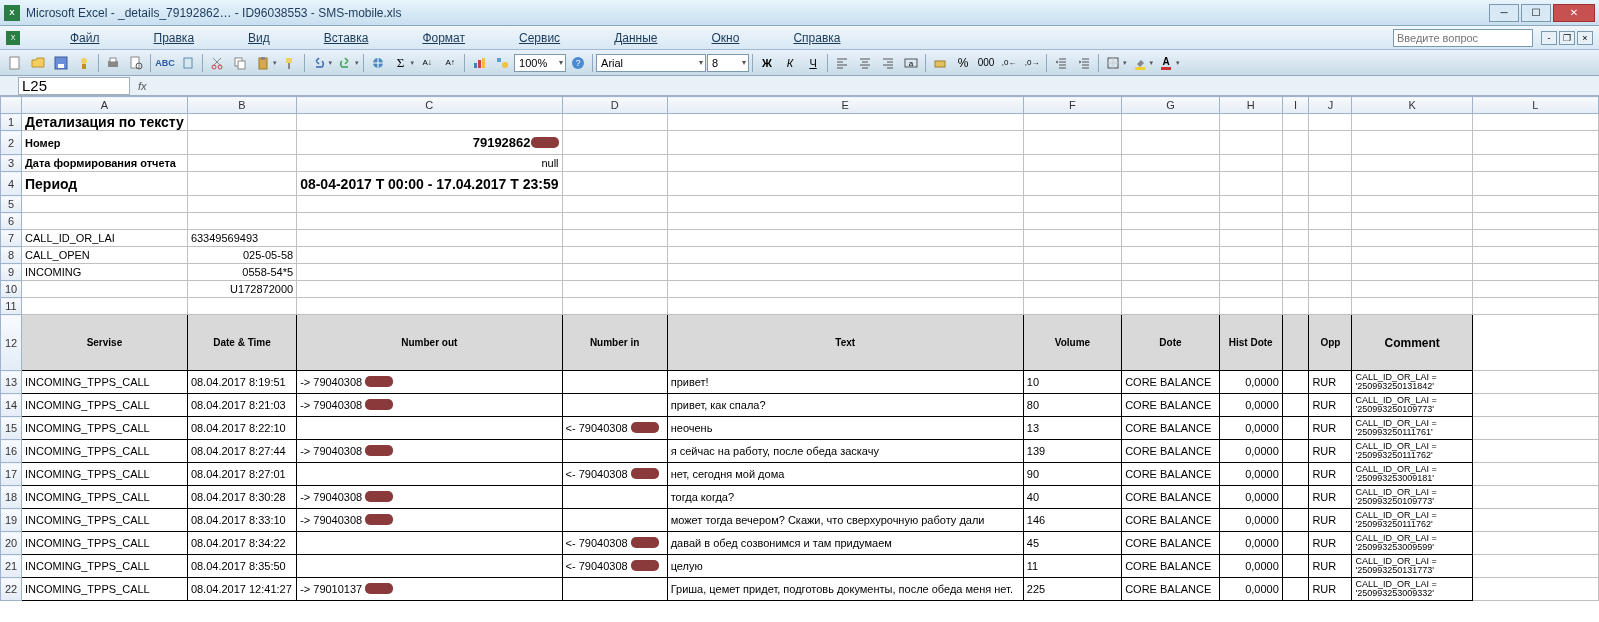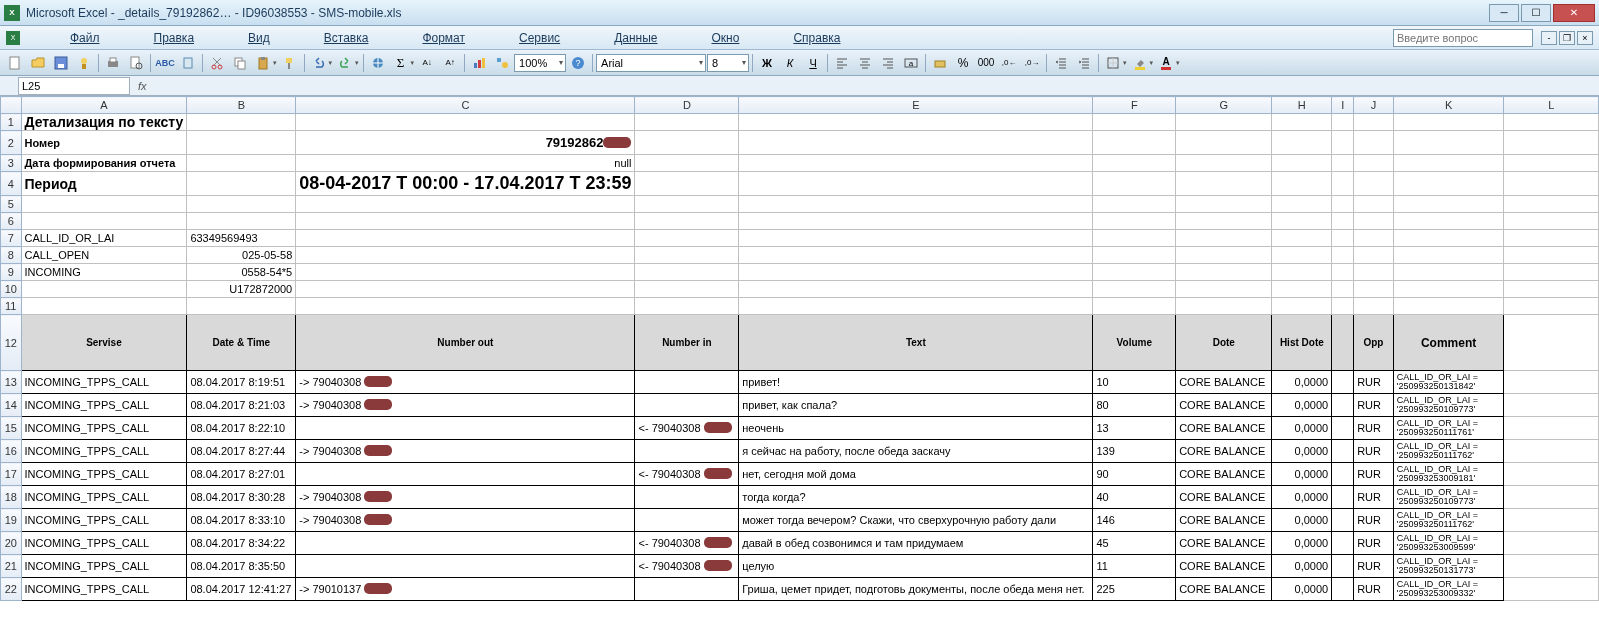--- a/index.html
+++ b/index.html
@@ -29,21 +29,21 @@
 .tb-sep { width: 1px; height: 18px; background: #90a8c0; margin: 0 2px; }
 .tb-combo { height: 18px; border: 1px solid #7a9ab0; background: #fff; font-size: 11px; padding: 0 14px 0 4px; position: relative; display: inline-flex; align-items: center; }
 .tb-combo::after { content: "▾"; position: absolute; right: 2px; font-size: 8px; color: #555; }
 .tb-zoom { width: 52px; }
 .tb-font { width: 110px; }
 .tb-size { width: 42px; }
 .dd { font-size: 7px; color: #555; margin-left: -2px; margin-right: 1px; }
 
 
 .formulabar { height: 20px; background: #e8f0f8; display: flex; align-items: center; border-bottom: 1px solid #a0b0c0; }
-.namebox { width: 112px; height: 18px; margin-left: 18px; border: 1px solid #a0b0c0; background: #fff; padding: 0 3px; display: flex; align-items: center; font-size: 11px; }
+.namebox { width: 112px; height: 18px; margin-left: 18px; border: 1px solid #a0b0c0; background: #fff; padding: 0 3px; display: flex; align-items: center; font-size: 15px; }
 .fx { margin: 0 8px; font-style: italic; color: #555; }
 
 
 .grid-wrap { position: relative; background: #fff; height: calc(622px - 26px - 24px - 26px - 20px); overflow: hidden; }
 table { border-collapse: collapse; table-layout: fixed; }
 th, td { border: 1px solid #c0c0c0; height: 17px; font-size: 11px; color: #000; overflow: hidden; white-space: nowrap; padding: 0 3px; text-align: left; vertical-align: middle; }
 th { background: linear-gradient(#f8fafd, #e4ecf6); text-align: center; font-weight: normal; color: #333; border-color: #9db4cc; }
 th.rowh { width: 22px; text-align: center; }
 .col-A { width: 136px; } .col-B { width: 110px; } .col-C { width: 120px; } .col-D { width: 108px; }
 .col-E { width: 360px; } .col-F { width: 130px; } .col-G { width: 100px; } .col-H { width: 70px; }
@@ -372,21 +372,21 @@
           <td></td>
           <td></td>
           <td></td>
           <td></td>
           <td></td>
         </tr>
     <tr>
           <th class="rowh">4</th>
           <td class="tall bold" style="font-size:14px">Период</td>
           <td class="tall"></td>
-          <td class="tall bold" style="font-size:18px;overflow:visible">08-04-2017 T 00:00 - 17.04.2017 T 23:59</td>
+          <td class="tall bold" style="font-size:14px;overflow:visible">08-04-2017 T 00:00 - 17.04.2017 T 23:59</td>
           <td class="tall"></td>
           <td class="tall"></td>
           <td class="tall"></td>
           <td class="tall"></td>
           <td class="tall"></td>
           <td class="tall"></td>
           <td class="tall"></td>
           <td class="tall"></td>
           <td class="tall"></td>
         </tr>

